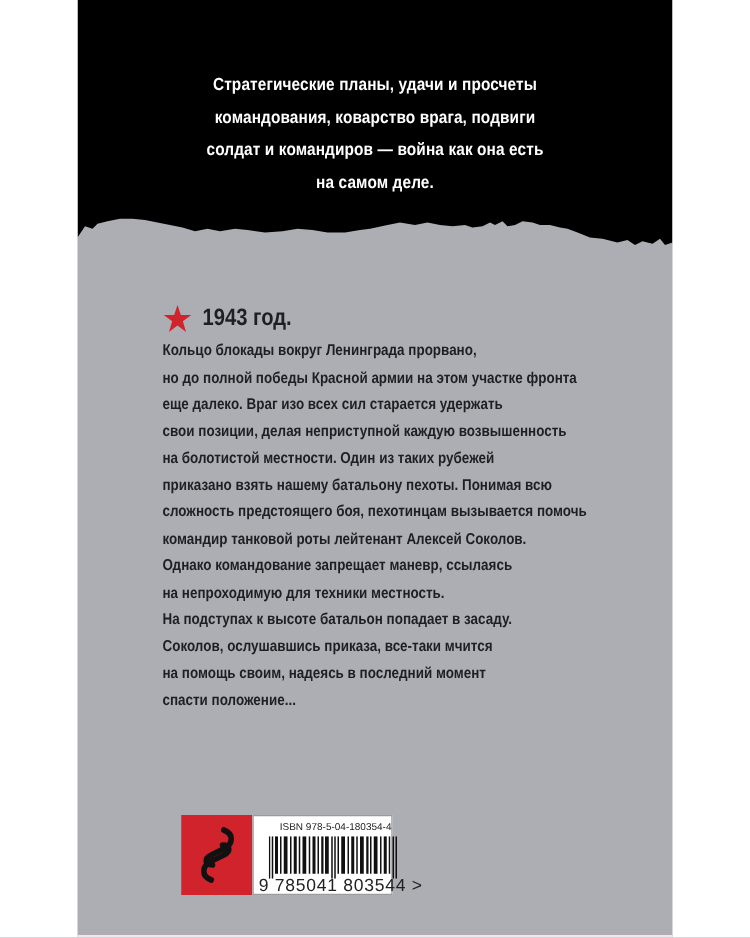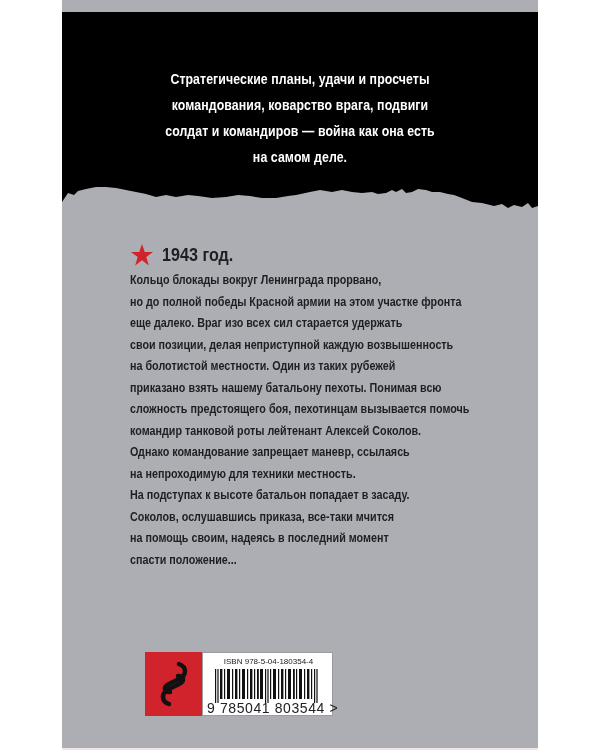--- a/index.html
+++ b/index.html
@@ -1,31 +1,31 @@
 <!DOCTYPE html>
 <html><head>
 <meta charset="utf-8">
 <style>
   html, body { margin:0; padding:0; }
   body { width:600px; height:750px; background:#ffffff; position:relative; overflow:hidden; }
   .cover { position:absolute; left:62px; top:0; width:476px; height:750px; background:#acaeb3; overflow:hidden; }
-  .top-band { position:absolute; left:0; top:12px; width:432px; height:220px; }
+  .top-band { position:absolute; left:0; top:0; width:432px; height:220px; }
   .top-band svg { display:block; }
   .tagline { position:absolute; left:0; top:54px; width:476px; text-align:center; color:#ffffff;
     font-family:"Liberation Sans", sans-serif; font-weight:bold; font-size:14px; line-height:26px; letter-spacing:0.1px;
     transform:scaleX(0.88); transform-origin:center top; }
   .tagline div { white-space:nowrap; }
   .blurb { position:absolute; left:68px; top:240px; color:#1e1f22; font-family:"Liberation Sans", sans-serif; }
   .year-row { display:flex; align-items:center; height:30px; }
   .star { width:24px; height:24px; margin-right:8px; }
   .year { font-weight:bold; font-size:19px; transform:scaleX(0.85); transform-origin:left center; white-space:nowrap; }
   .body-lines { margin-top:0px; }
   .body-lines div { font-weight:bold; font-size:12.5px; line-height:21.5px; white-space:nowrap; transform:scaleX(0.86); transform-origin:left center; }
   .logo { position:absolute; left:83px; top:652px; width:57px; height:64px; background:#d1232c; display:flex; align-items:center; justify-content:center; }
-  .barcode-box { position:absolute; left:140px; top:652px; width:131px; height:64px; background:#ffffff; border:1px solid #9a9ca0; box-sizing:border-box; }
+  .barcode-box { position:absolute; left:140px; top:652px; width:112px; height:64px; background:#ffffff; border:1px solid #9a9ca0; box-sizing:border-box; }
   .isbn { position:absolute; left:0; top:4px; width:131px; text-align:center; font-family:"Liberation Sans", sans-serif; font-size:8px; color:#222; white-space:nowrap; }
   .bars { position:absolute; left:12px; top:16px; }
   .digits { position:absolute; left:4px; top:47px; width:125px; font-family:"Liberation Sans", sans-serif; font-size:14px; color:#222; white-space:nowrap; letter-spacing:0.6px; }
   .bottom-edge { position:absolute; left:62px; top:748px; width:476px; height:2px; background:#f3e6ea; }
 </style>
 </head>
 <body>
 
 <div class="cover">
   <div class="top-band">

